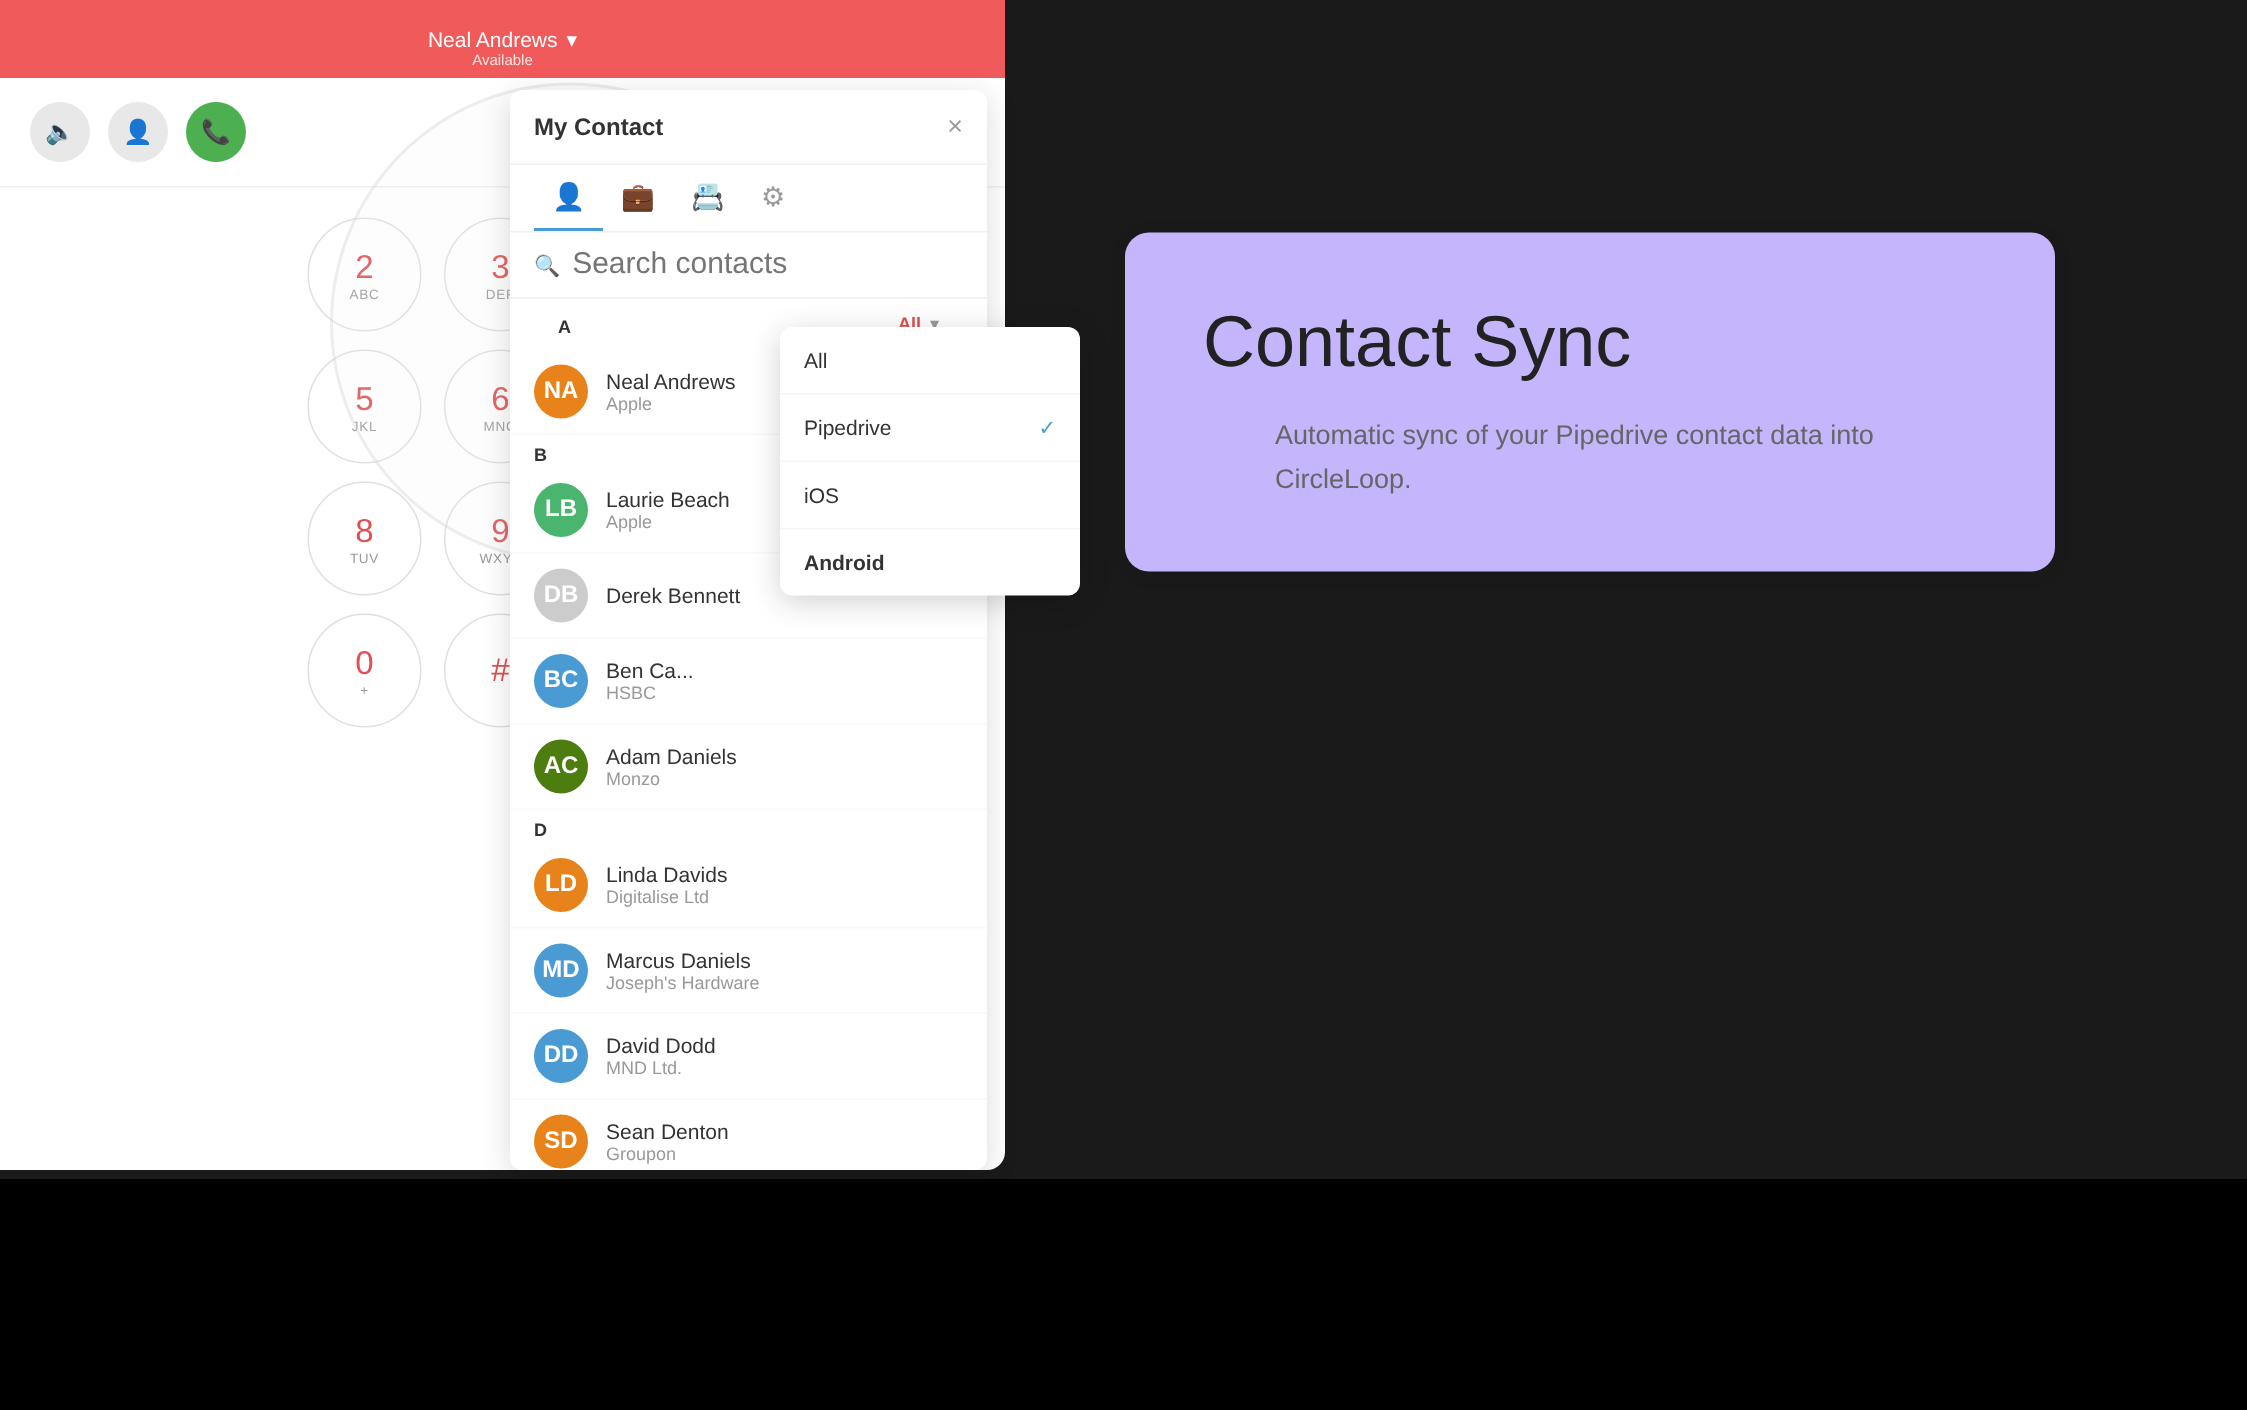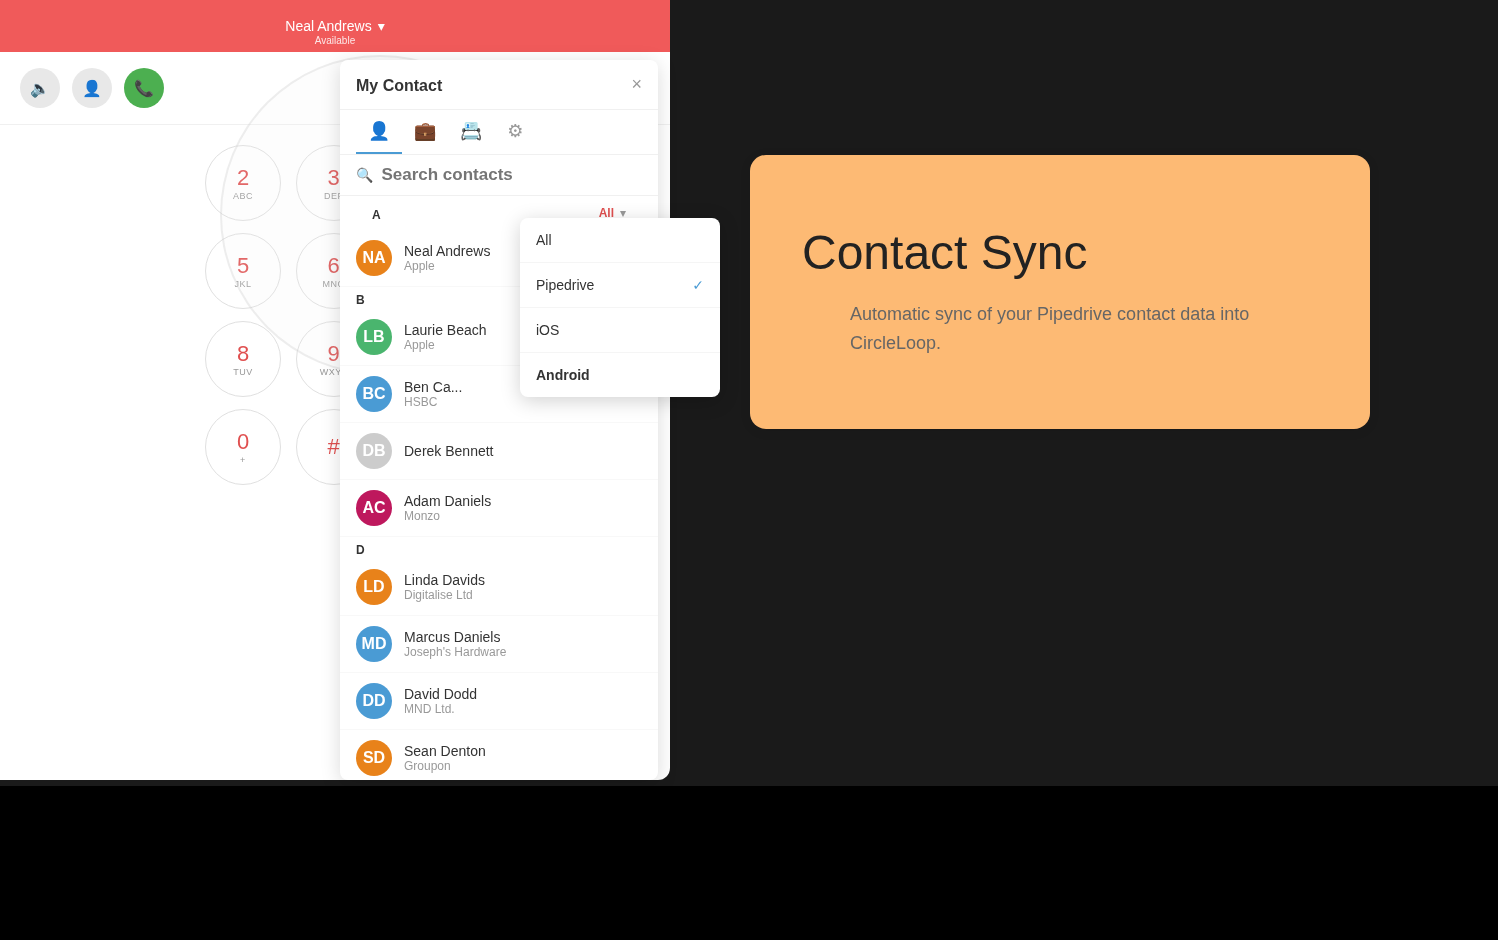--- a/index.html
+++ b/index.html
@@ -183,24 +183,23 @@
     }
 
     .search-icon-small {
       color: #bbb;
       font-size: 14px;
     }
 
     .search-input {
       border: none;
       outline: none;
-      font-size: 17px;
+      font-size: 20px;
       color: #999;
       width: 100%;
-      font-weight: bold;
     }
 
     .contacts-filter-row {
       display: flex;
       align-items: center;
       justify-content: space-between;
       padding: 6px 16px;
     }
 
     .section-letter {
@@ -303,23 +302,23 @@
       z-index: 5;
       pointer-events: none;
     }
 
     
     .info-card {
       position: absolute;
       top: 155px;
       left: 750px;
       width: 620px;
-      background: #fdba74;
+      background: #c4b5fd;
       border-radius: 16px;
-      padding: 72px 52px;
+      padding: 48px 52px;
       box-shadow: 0 2px 12px rgba(0,0,0,0.08);
     }
 
     .info-title {
       font-size: 48px;
       font-weight: 300;
       color: #222;
       margin-bottom: 20px;
       line-height: 1.1;
     }
@@ -439,37 +438,37 @@
 
     <div class="contact-item">
       <div class="avatar" style="background:#4ab56e;text-align:center;">LB</div>
       <div class="contact-info">
         <div class="contact-name">Laurie Beach</div>
         <div class="contact-company">Apple</div>
       </div>
     </div>
 
     <div class="contact-item">
+      <div class="avatar" style="background:#ccc;">DB</div>
+      <div class="contact-info">
+        <div class="contact-name">Derek Bennett</div>
+        <div class="contact-company"></div>
+      </div>
+    </div>
+
+    <div class="contact-item">
       <div class="avatar" style="background:#4a9bd4;">BC</div>
       <div class="contact-info">
         <div class="contact-name">Ben Ca...</div>
         <div class="contact-company">HSBC</div>
       </div>
     </div>
 
     <div class="contact-item">
-      <div class="avatar" style="background:#ccc;">DB</div>
-      <div class="contact-info">
-        <div class="contact-name">Derek Bennett</div>
-        <div class="contact-company"></div>
-      </div>
-    </div>
-
-    <div class="contact-item">
-      <div class="avatar" style="background:#be185d;">AC</div>
+      <div class="avatar" style="background:#4d7c0f;">AC</div>
       <div class="contact-info">
         <div class="contact-name">Adam Daniels</div>
         <div class="contact-company">Monzo</div>
       </div>
     </div>
 
     <div style="padding: 6px 16px 2px; font-size:12px; font-weight:600; color:#333;">D</div>
 
     <div class="contact-item">
       <div class="avatar" style="background:#e8821a;">LD</div>

